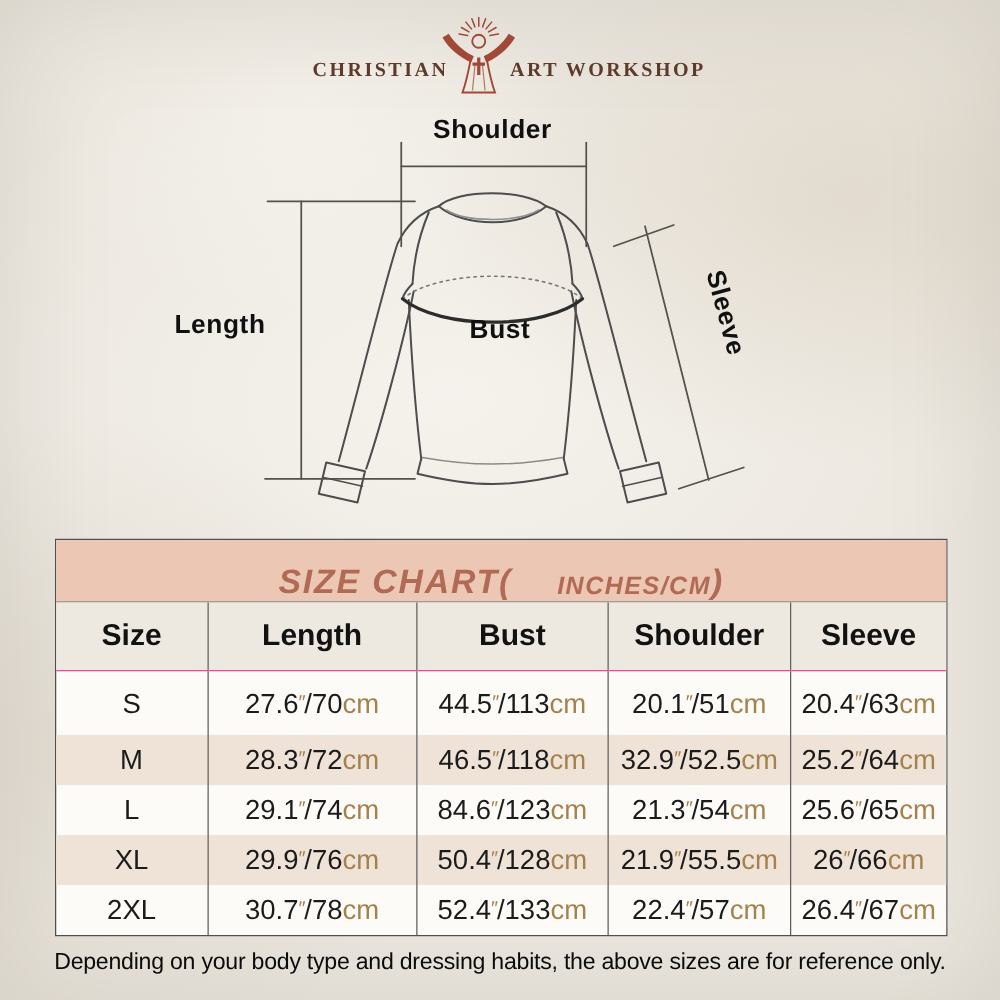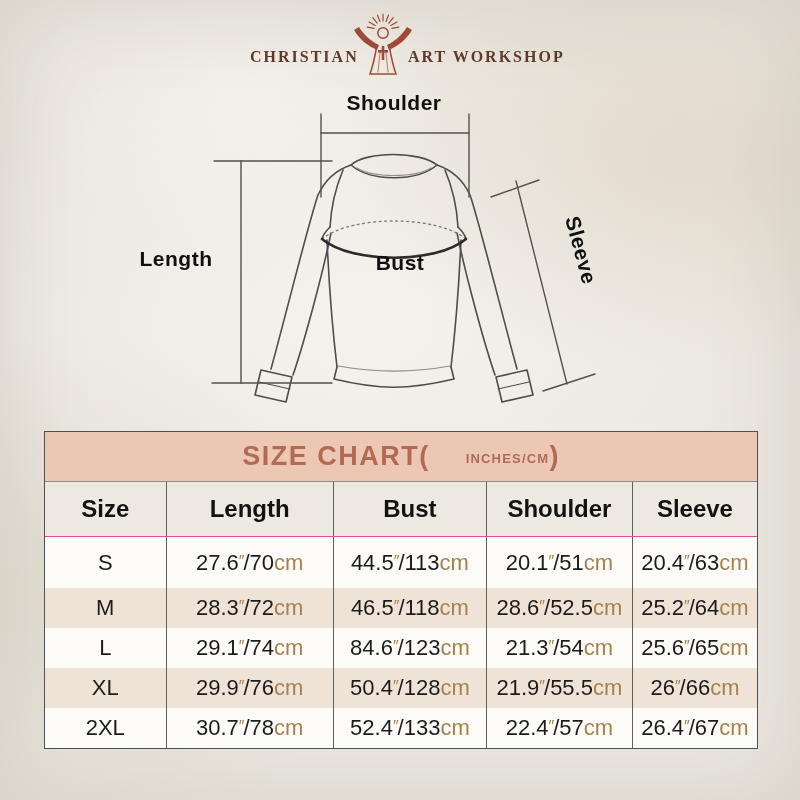--- a/index.html
+++ b/index.html
@@ -22,25 +22,25 @@
     letter-spacing:2px;color:#5d3a2c;white-space:nowrap;
   }
   .logo-left{left:250px;text-align:right;}
   .logo-right{left:408px;}
   .chart-box{
     position:absolute;left:44px;top:431px;width:712px;
     border:1px solid #4f4f4f;background:#fcfbf8;
   }
   .chart-title{
     height:49px;background:#ecc7b4;border-bottom:1px solid #8c8c8c;
-    display:flex;align-items:center;justify-content:center;
-    color:#b16b55;white-space:nowrap;
+    display:flex;align-items:flex-end;justify-content:center;
+    color:#b16b55;white-space:nowrap;font-style:italic;
   }
   .t-main{font-size:27px;font-weight:bold;letter-spacing:1.5px;}
-  .t-units{font-size:13px;font-weight:bold;letter-spacing:1.2px;padding-top:3px;margin-left:36px;}
+  .t-units{font-size:20px;font-weight:bold;letter-spacing:1.2px;padding-top:3px;margin-left:36px;}
   table{width:100%;border-collapse:collapse;table-layout:fixed;}
   th{
     height:52px;background:#eee9e0;font-size:24px;font-weight:bold;color:#121212;
     border-bottom:1px solid #ec4899;text-align:center;
   }
   td{height:38px;text-align:center;font-size:22px;color:#1b1b1b;white-space:nowrap;}
   tr.row-first td{height:49px;}
   tr.alt{background:#efe3d7;}
   th + th, td + td{border-left:1px solid #5f5f5f;}
   .unit{color:#a5824d;}
@@ -143,21 +143,21 @@
             <td>S</td>
             <td><span class="num">27.6</span><span class="unit-inch">″</span><span class="num">/70</span><span class="unit">cm</span></td>
             <td><span class="num">44.5</span><span class="unit-inch">″</span><span class="num">/113</span><span class="unit">cm</span></td>
             <td><span class="num">20.1</span><span class="unit-inch">″</span><span class="num">/51</span><span class="unit">cm</span></td>
             <td><span class="num">20.4</span><span class="unit-inch">″</span><span class="num">/63</span><span class="unit">cm</span></td>
           </tr>
           <tr class="alt">
             <td>M</td>
             <td><span class="num">28.3</span><span class="unit-inch">″</span><span class="num">/72</span><span class="unit">cm</span></td>
             <td><span class="num">46.5</span><span class="unit-inch">″</span><span class="num">/118</span><span class="unit">cm</span></td>
-            <td><span class="num">28.6</span><span class="unit-inch">″</span><span class="num">/52.5</span><span class="unit">cm</span></td>
+            <td><span class="num">32.9</span><span class="unit-inch">″</span><span class="num">/52.5</span><span class="unit">cm</span></td>
             <td><span class="num">25.2</span><span class="unit-inch">″</span><span class="num">/64</span><span class="unit">cm</span></td>
           </tr>
           <tr>
             <td>L</td>
             <td><span class="num">29.1</span><span class="unit-inch">″</span><span class="num">/74</span><span class="unit">cm</span></td>
             <td><span class="num">84.6</span><span class="unit-inch">″</span><span class="num">/123</span><span class="unit">cm</span></td>
             <td><span class="num">21.3</span><span class="unit-inch">″</span><span class="num">/54</span><span class="unit">cm</span></td>
             <td><span class="num">25.6</span><span class="unit-inch">″</span><span class="num">/65</span><span class="unit">cm</span></td>
           </tr>
           <tr class="alt">
@@ -171,14 +171,15 @@
             <td>2XL</td>
             <td><span class="num">30.7</span><span class="unit-inch">″</span><span class="num">/78</span><span class="unit">cm</span></td>
             <td><span class="num">52.4</span><span class="unit-inch">″</span><span class="num">/133</span><span class="unit">cm</span></td>
             <td><span class="num">22.4</span><span class="unit-inch">″</span><span class="num">/57</span><span class="unit">cm</span></td>
             <td><span class="num">26.4</span><span class="unit-inch">″</span><span class="num">/67</span><span class="unit">cm</span></td>
           </tr>
         </tbody>
     </table>
   </div>
 
+  <div class="footer-note">Depending on your body type and dressing habits, the above sizes are for reference only.</div>
 
 </div>
 
 </body></html>

